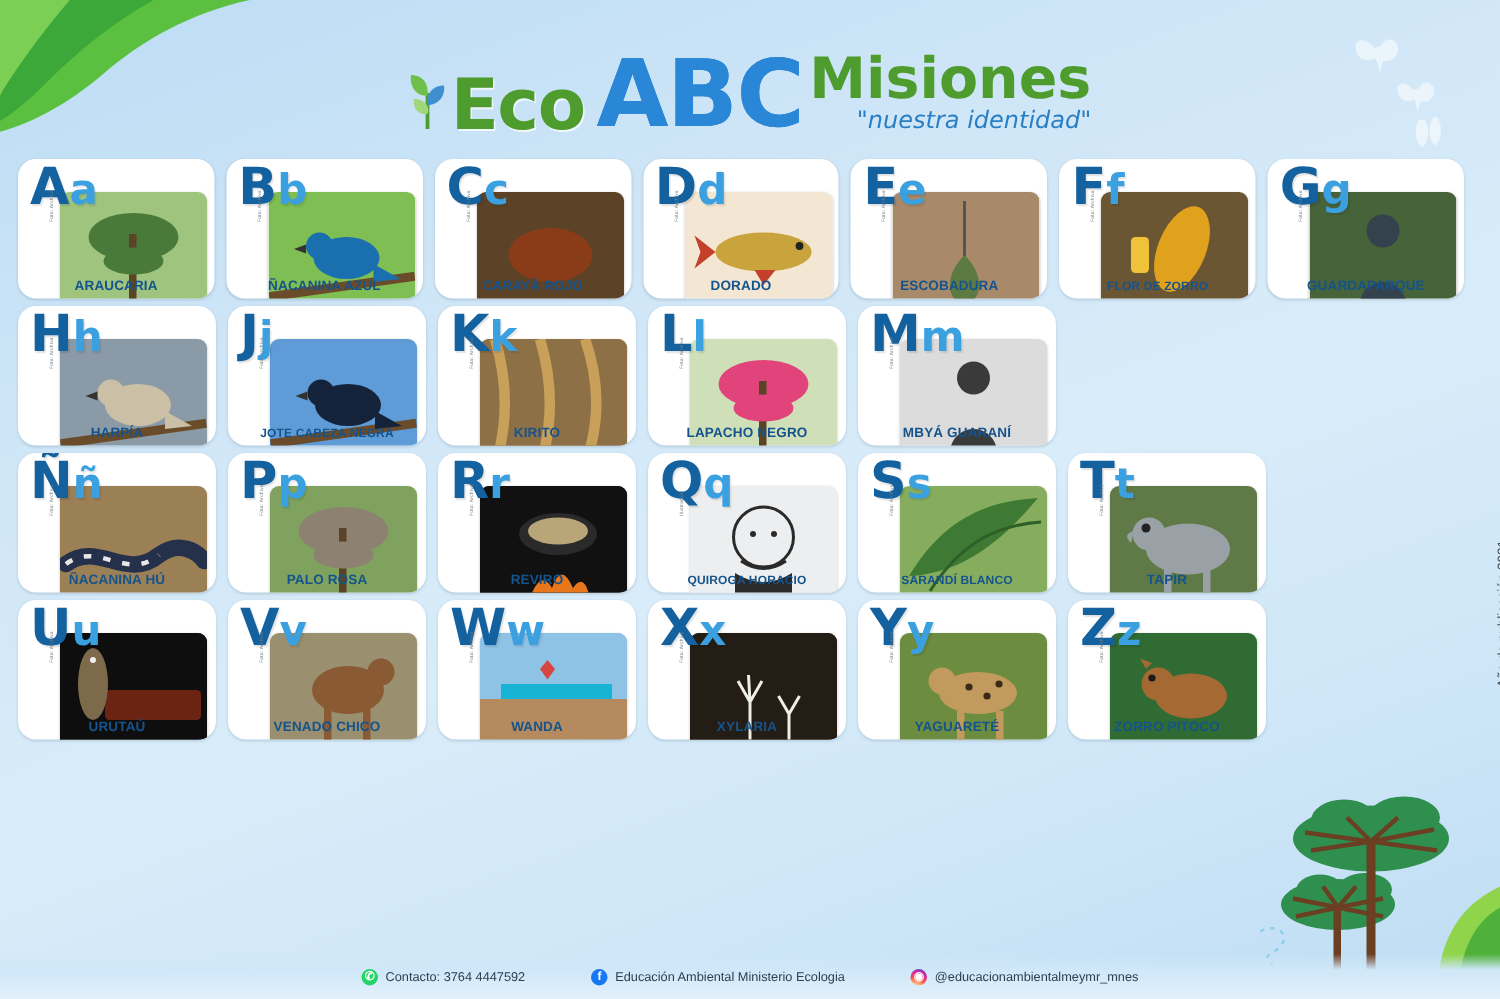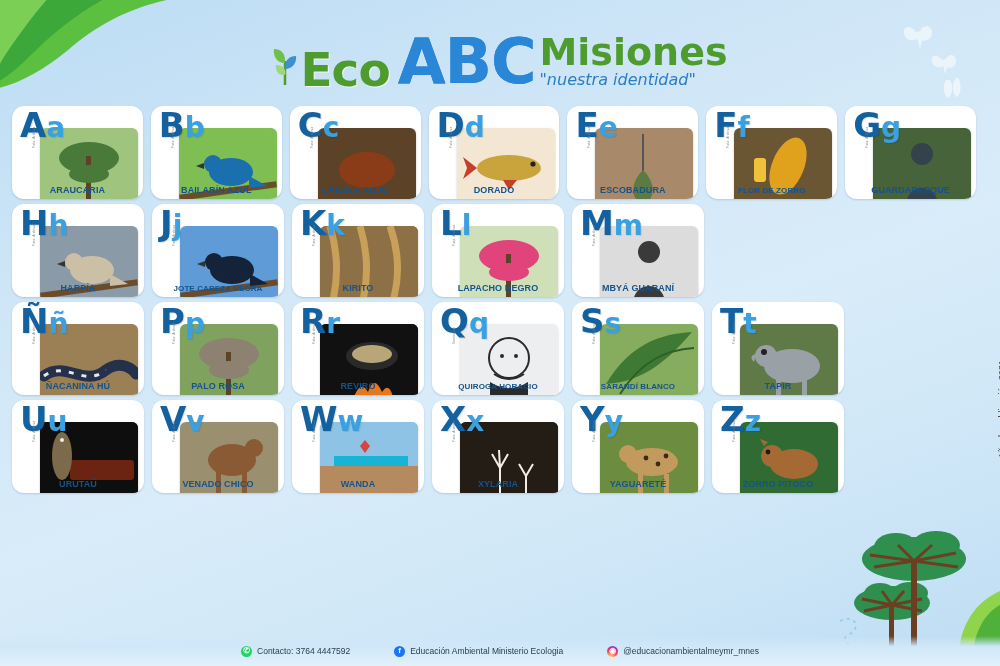--- a/index.html
+++ b/index.html
@@ -27,21 +27,21 @@
     font-size: 47px; font-weight: bold; color:#4f9c2e; letter-spacing:-1px;
     line-height:1; text-shadow: 1px 1px 0 rgba(255,255,255,.7);
     font-family:"DejaVu Sans", sans-serif;
   }
   .abc-word {
     font-size: 62px; font-weight: bold; line-height:1; letter-spacing:-1px; margin:0 2px 0 8px;
     background: linear-gradient(180deg,#1f72c4 0%, #2f93de 55%, #1f72c4 100%);
     -webkit-background-clip:text; background-clip:text; color:#2a86d6;
     font-family:"DejaVu Sans", sans-serif;
   }
-  .mis-block { display:inline-block; text-align:left; margin-left:2px; padding-bottom:4px;margin-top:20px; }
+  .mis-block { display:inline-block; text-align:right; margin-left:2px; padding-bottom:4px;margin-top:20px; }
   .mis-word { font-size: 38px; font-weight: bold; color:#4f9c2e; line-height:.95; font-family:"DejaVu Sans", sans-serif;}
   .mis-sub { font-size: 16px; font-style: italic; color:#2a7fc4; line-height:1.2; margin-top:1px; font-family:"DejaVu Sans", sans-serif;}
 
   
   .grid { position:absolute; top:106px; left:12px; width: 964px; }
   .row { display:flex; gap: 8px; margin-bottom: 5px; }
   .card {
     position: relative;
     width: 132px; height: 93px;
     background: #ffffff;
@@ -194,21 +194,21 @@
             <svg viewBox="0 0 98 78" preserveAspectRatio="none">
               <rect width="98" height="78" fill="#7fbe53"></rect>
               <rect x="0" y="60" width="98" height="6" fill="#6b4c2a" transform="rotate(-8 49 63)"></rect>
               <ellipse cx="52" cy="44" rx="22" ry="14" fill="#1a6fae"></ellipse>
               <circle cx="34" cy="36" r="9" fill="#1a6fae"></circle>
               <path d="M25,35 l-8,3 l8,3 z" fill="#333"></path>
               <path d="M70,48 l18,10 l-18,2 z" fill="#1a6fae"></path>
             </svg>
           </div>
           <div class="credit">Foto: Archivo</div>
-          <div class="caption">BAILARÍN AZUL</div>
+          <div class="caption">ÑACANINA AZUL</div>
         </div>
         <div class="card">
           <div class="card-letters"><span class="up">C</span><span class="low">c</span></div>
           <div class="photo">
             <svg viewBox="0 0 98 78" preserveAspectRatio="none">
               <rect width="98" height="78" fill="#5c4327"></rect>
               <ellipse cx="49" cy="42" rx="28" ry="18" fill="#8a3c18"></ellipse>
             </svg>
           </div>
           <div class="credit">Foto: Archivo</div>

